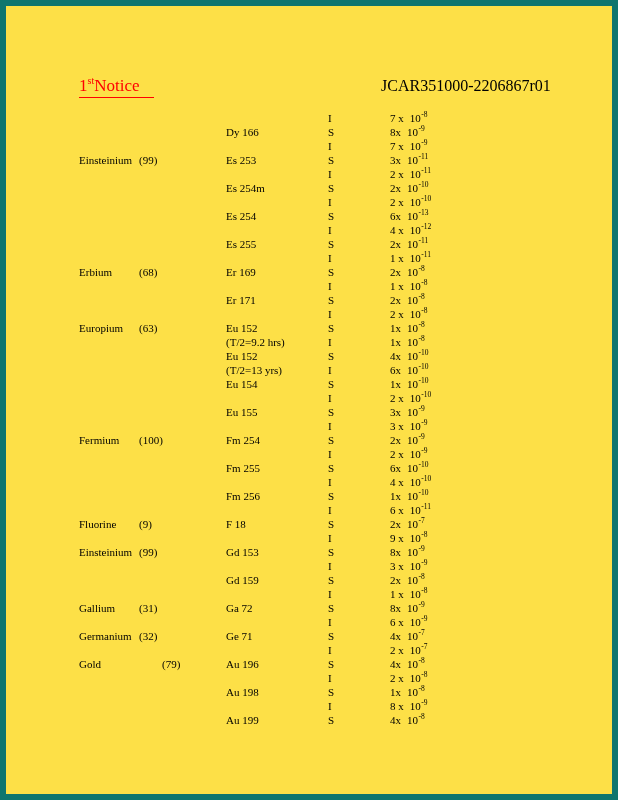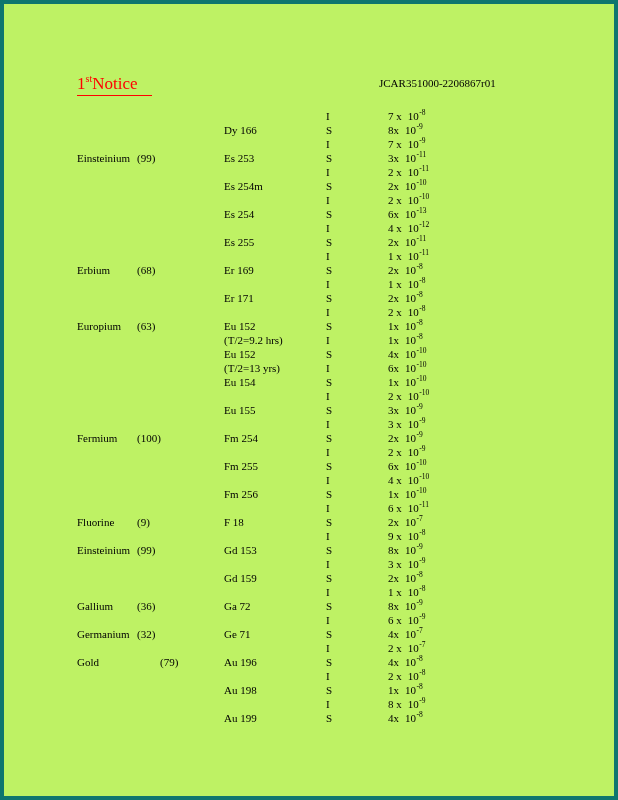--- a/index.html
+++ b/index.html
@@ -9,22 +9,22 @@
     background: #ffffff;
   }
   body {
     font-family: "Liberation Serif", "DejaVu Serif", serif;
     color: #000000;
   }
   .page {
     position: relative;
     width: 618px;
     height: 800px;
-    background: #bef264;
-    border: 4px solid #0f766e;
+    background: #fde047;
+    border: 6px solid #0f766e;
     box-sizing: border-box;
     overflow: hidden;
   }
   .header {
     position: absolute;
     top: 70px;
     left: 0;
     width: 100%;
     height: 26px;
   }
@@ -43,21 +43,21 @@
   }
   .notice-title sup {
     font-size: 10px;
     vertical-align: super;
     line-height: 0;
   }
   .doc-id {
     position: absolute;
     left: 375px;
     top: 3px;
-    font-size: 11px;
+    font-size: 16px;
     line-height: 13px;
     color: #000000;
     white-space: nowrap;
   }
   .table {
     position: absolute;
     top: 105px;
     left: 0;
     width: 100%;
   }
@@ -362,21 +362,21 @@
       </div>
       <div class="row">
         <span class="c-element"></span>
         <span class="c-znum"></span>
         <span class="c-nuclide"></span>
         <span class="c-form">I</span>
         <span class="c-value"><span class="mant">1 x</span><span class="base">10<sup>-8</sup></span></span>
       </div>
       <div class="row">
         <span class="c-element">Gallium</span>
-        <span class="c-znum">(36)</span>
+        <span class="c-znum">(31)</span>
         <span class="c-nuclide">Ga  72</span>
         <span class="c-form">S</span>
         <span class="c-value"><span class="mant">8x</span><span class="base">10<sup>-9</sup></span></span>
       </div>
       <div class="row">
         <span class="c-element"></span>
         <span class="c-znum"></span>
         <span class="c-nuclide"></span>
         <span class="c-form">I</span>
         <span class="c-value"><span class="mant">6 x</span><span class="base">10<sup>-9</sup></span></span>

